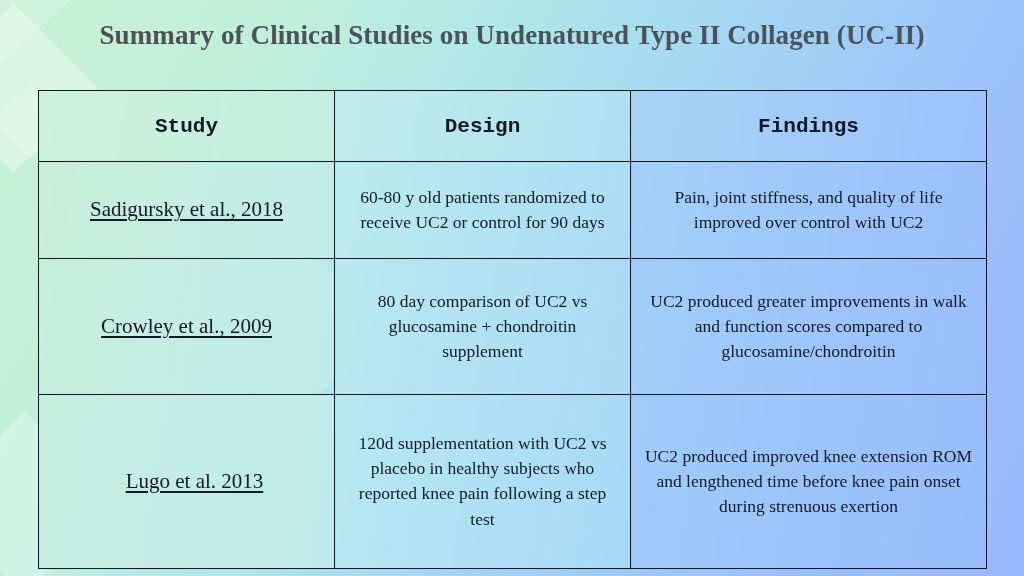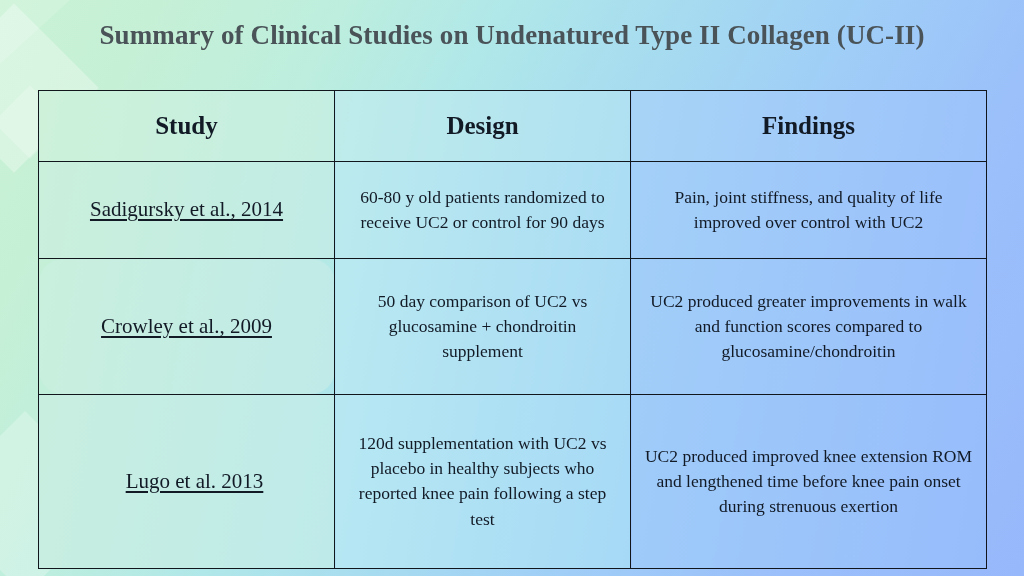--- a/index.html
+++ b/index.html
@@ -114,23 +114,23 @@
     color: #121a26;
     background-clip: padding-box;
   }
 
   
   col.c-study    { width: 296px; }
   col.c-design   { width: 296px; }
   col.c-findings { width: 356px; }
 
   thead th {
-    font-family: Liberation Serif, serif;
+    font-family: Liberation Mono, monospace;
     font-weight: bold;
-    font-size: 25px;
+    font-size: 21px;
     height: 58px;
     color: #0d1218;
   }
 
   td.study-cell {
     font-family: "Liberation Serif", "DejaVu Serif", serif;
     font-size: 21px;
     line-height: 1.3;
   }
   td.study-cell .study-name {
@@ -191,30 +191,30 @@
       <thead>
         <tr class="r-head">
           <th class="k-study">Study</th>
           <th class="k-design">Design</th>
           <th class="k-findings">Findings</th>
         </tr>
       </thead>
       <tbody>
         <tr class="r2">
           <td class="study-cell k-study">
-            <span class="study-name">Sadigursky et al., 2014</span>
+            <span class="study-name">Sadigursky et al., 2018</span>
           </td>
           <td class="text-cell k-design">60-80 y old patients randomized to receive UC2 or control for 90 days</td>
           <td class="text-cell k-findings">Pain, joint stiffness, and quality of life improved over control with UC2</td>
         </tr>
         <tr class="r3">
           <td class="study-cell k-study">
             <span class="study-name">Crowley et al., 2009</span>
           </td>
-          <td class="text-cell k-design">50 day comparison of UC2 vs glucosamine + chondroitin supplement</td>
+          <td class="text-cell k-design">80 day comparison of UC2 vs glucosamine + chondroitin supplement</td>
           <td class="text-cell k-findings">UC2 produced greater improvements in walk and function scores compared to glucosamine/chondroitin</td>
         </tr>
         <tr class="r4">
           <td class="study-cell k-study">
             <span class="study-name">Lugo et al. 2013</span>
           </td>
           <td class="text-cell k-design">120d supplementation with UC2 vs placebo in healthy subjects who reported knee pain following a step test</td>
           <td class="text-cell k-findings">UC2 produced improved knee extension ROM and lengthened time before knee pain onset during strenuous exertion</td>
         </tr>
       </tbody>

